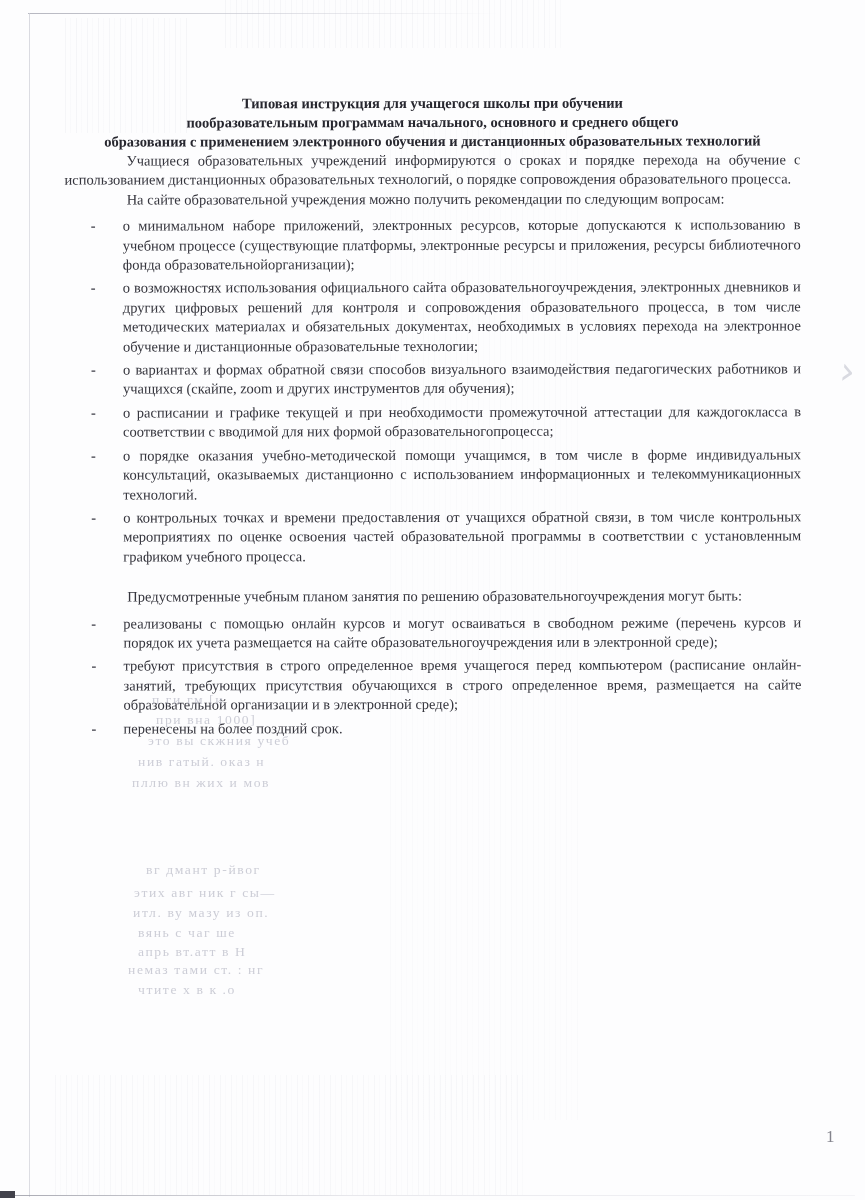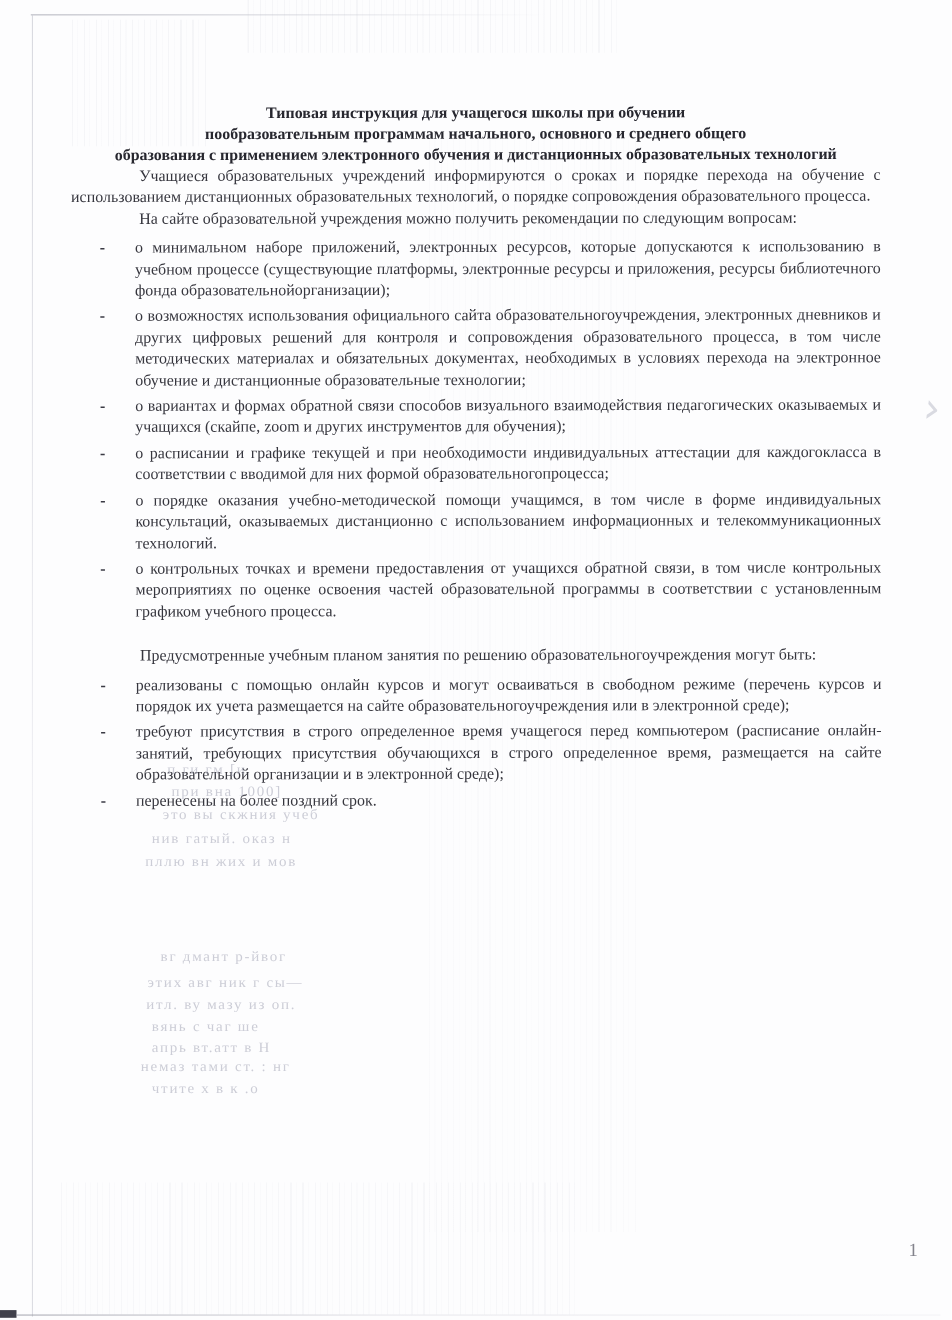--- a/index.html
+++ b/index.html
@@ -153,25 +153,25 @@
       <div class="list-item">
         <span class="marker">-</span>
         <span class="item-text">о минимальном наборе приложений, электронных ресурсов, которые допускаются к использованию в учебном процессе (существующие платформы, электронные ресурсы и приложения, ресурсы библиотечного фонда  образовательнойорганизации);</span>
       </div>
       <div class="list-item">
         <span class="marker">-</span>
         <span class="item-text">о возможностях использования официального сайта образовательногоучреждения, электронных дневников и других цифровых решений для контроля и сопровождения образовательного процесса, в том числе методических материалах и обязательных документах, необходимых в условиях перехода на электронное обучение и дистанционные образовательные технологии;</span>
       </div>
       <div class="list-item">
         <span class="marker">-</span>
-        <span class="item-text">о вариантах и формах обратной связи способов визуального взаимодействия педагогических оказываемых и учащихся (скайпе, zoom и других инструментов для обучения);</span>
-      </div>
-      <div class="list-item">
-        <span class="marker">-</span>
-        <span class="item-text">о расписании и графике текущей и при необходимости индивидуальных аттестации для каждогокласса в соответствии с вводимой для них формой образовательногопроцесса;</span>
+        <span class="item-text">о вариантах и формах обратной связи способов визуального взаимодействия педагогических работников и учащихся (скайпе, zoom и других инструментов для обучения);</span>
+      </div>
+      <div class="list-item">
+        <span class="marker">-</span>
+        <span class="item-text">о расписании и графике текущей и при необходимости промежуточной аттестации для каждогокласса в соответствии с вводимой для них формой образовательногопроцесса;</span>
       </div>
       <div class="list-item">
         <span class="marker">-</span>
         <span class="item-text">о порядке оказания учебно-методической помощи учащимся, в том числе в форме индивидуальных консультаций,  оказываемых  дистанционно  с  использованием  информационных  и телекоммуникационных технологий.</span>
       </div>
       <div class="list-item">
         <span class="marker">-</span>
         <span class="item-text">о контрольных точках и времени предоставления от учащихся обратной связи, в том числе контрольных мероприятиях по оценке освоения частей образовательной программы в соответствии с установленным графиком учебного процесса.</span>
       </div>
     </div>

